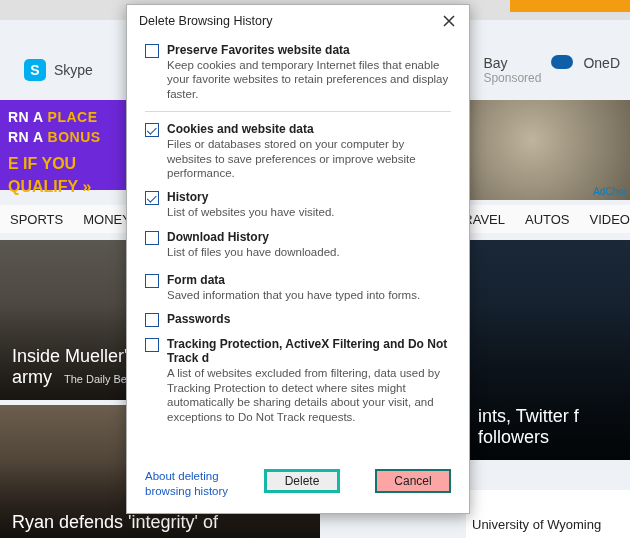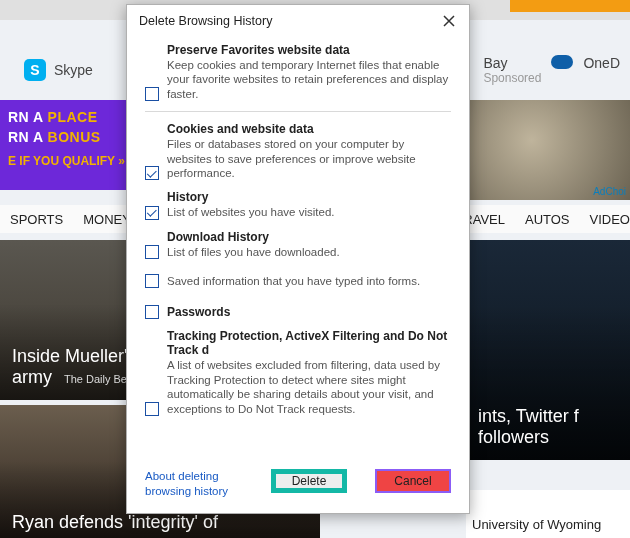--- a/index.html
+++ b/index.html
@@ -38,21 +38,21 @@
   .cloud-icon { width: 22px; height: 14px; background:#0f5fa8; border-radius: 8px; display:inline-block;}
   .small-grey { font-size: 12px; color: #999; display:block; }
 
   .promo {
     position: absolute; top: 100px; left: 0; width: 155px; height: 90px;
     background: #6d28d9; color: #fff; padding: 8px 8px;
     font-weight: bold; font-family: Arial; line-height: 1.4;
   }
   .promo-line { font-size: 14px; letter-spacing: .5px;}
   .promo-line .hl { color: #f2b200; }
-  .promo-cta { color:#f2b200; font-weight: bold; font-size:12px; margin-top:6px; display:inline-block;}
+  .promo-cta { color:#f2b200; font-weight: bold; font-size:16px; margin-top:6px; display:inline-block;}
   .adchoices {
     position: absolute; top: 186px; right: 4px; font-size: 10px; color:#0a7ebc;
   }
 
   .navbar {
     position: absolute; top: 205px; left: 0; right: 0; height: 28px;
     background: #fafafa; display: flex; align-items: center; gap: 20px;
     padding-left: 10px; font-size: 13px; color: #222; font-weight: 400;
   }
 
@@ -89,50 +89,50 @@
     padding: 6px 10px 0 12px;
     font-size: 12.5px; color:#222;
   }
   .close-btn { width: 20px; height: 20px; display:flex; align-items:center; justify-content:center; cursor:pointer;}
   .close-btn svg { width: 12px; height: 12px; stroke:#333; stroke-width:1.5;}
   .dlg-body {
     padding: 12px 18px 6px 18px;
     overflow: hidden;
     flex: 1;
   }
-  .opt { display: flex; align-items: flex-end; gap: 8px; margin-bottom: 10px; }
+  .opt { display: flex; align-items: flex-start; gap: 8px; margin-bottom: 10px; }
   .chk {
     width: 14px; height: 14px;
     border: 1.5px solid #1a4fa3;
     flex-shrink: 0; margin-top: 1px;
     display:inline-flex; align-items:center; justify-content:center;
     cursor: pointer;
   }
   .chk.checked::after {
     content: ""; width: 8px; height: 4px;
     border-left: 1.5px solid #1a4fa3; border-bottom: 1.5px solid #1a4fa3;
     transform: rotate(-45deg) translate(0px,-1px);
   }
   .opt-text { flex:1; }
   .opt-title { font-weight: bold; font-size: 12px; color:#222; }
   .opt-desc  { font-size: 11.5px; color:#555; margin-top: 1px; line-height: 1.25; }
   .divider { border: none; border-top: 1px solid #d9d9d9; margin: 6px 0 10px; }
   .dlg-footer {
-    display: flex; align-items: flex-start; gap: 28px;
+    display: flex; align-items: flex-start; gap: 18px;
     padding: 4px 18px 14px 18px;
   }
   .help-link { color:#1a5bc4; font-size: 11.5px; line-height:1.3; cursor:pointer; flex:1; }
   .btn {
     width: 76px; height: 24px;
-    background: #eee; border: 5px solid #14b8a6;
+    background: #eee; border: 3px solid #14b8a6;
     font-size: 12px; color:#222;
     display:inline-flex; align-items:center; justify-content:center;
     cursor:pointer;
   }
-  .btn.primary { border: 2px solid #8b5cf6; background:#ef4444;}
+  .btn.primary { border: 2px solid #0f766e; background:#fca5a5;margin-left:17px;}
 </style>
 </head>
 <body>
 
 <div class="bg">
   <div class="topbar"></div>
   <div class="orange-block"></div>
 
   <div class="brand-row">
     <div class="brand-left">
@@ -223,24 +223,25 @@
     <div class="opt" style="margin-top:0">
       <span class="chk"></span>
       <div class="opt-text">
         <div class="opt-title">Download History</div>
         <div class="opt-desc">List of files you have downloaded.</div>
       </div>
     </div>
     <div class="opt" style="margin-top:14px">
       <span class="chk"></span>
       <div class="opt-text">
+        <div class="opt-title">Form data</div>
         <div class="opt-desc">Saved information that you have typed into forms.</div>
       </div>
     </div>
-    <div class="opt" style="margin-top:16px">
+    <div class="opt" style="margin-top:10px">
       <span class="chk"></span>
       <div class="opt-text">
         <div class="opt-title">Passwords</div>
       </div>
     </div>
     <div class="opt">
       <span class="chk"></span>
       <div class="opt-text">
         <div class="opt-title">Tracking Protection, ActiveX Filtering and Do Not Track d</div>
         <div class="opt-desc">A list of websites excluded from filtering, data used by Tracking Protection to detect where sites might automatically be sharing details about your visit, and exceptions to Do Not Track requests.</div>

